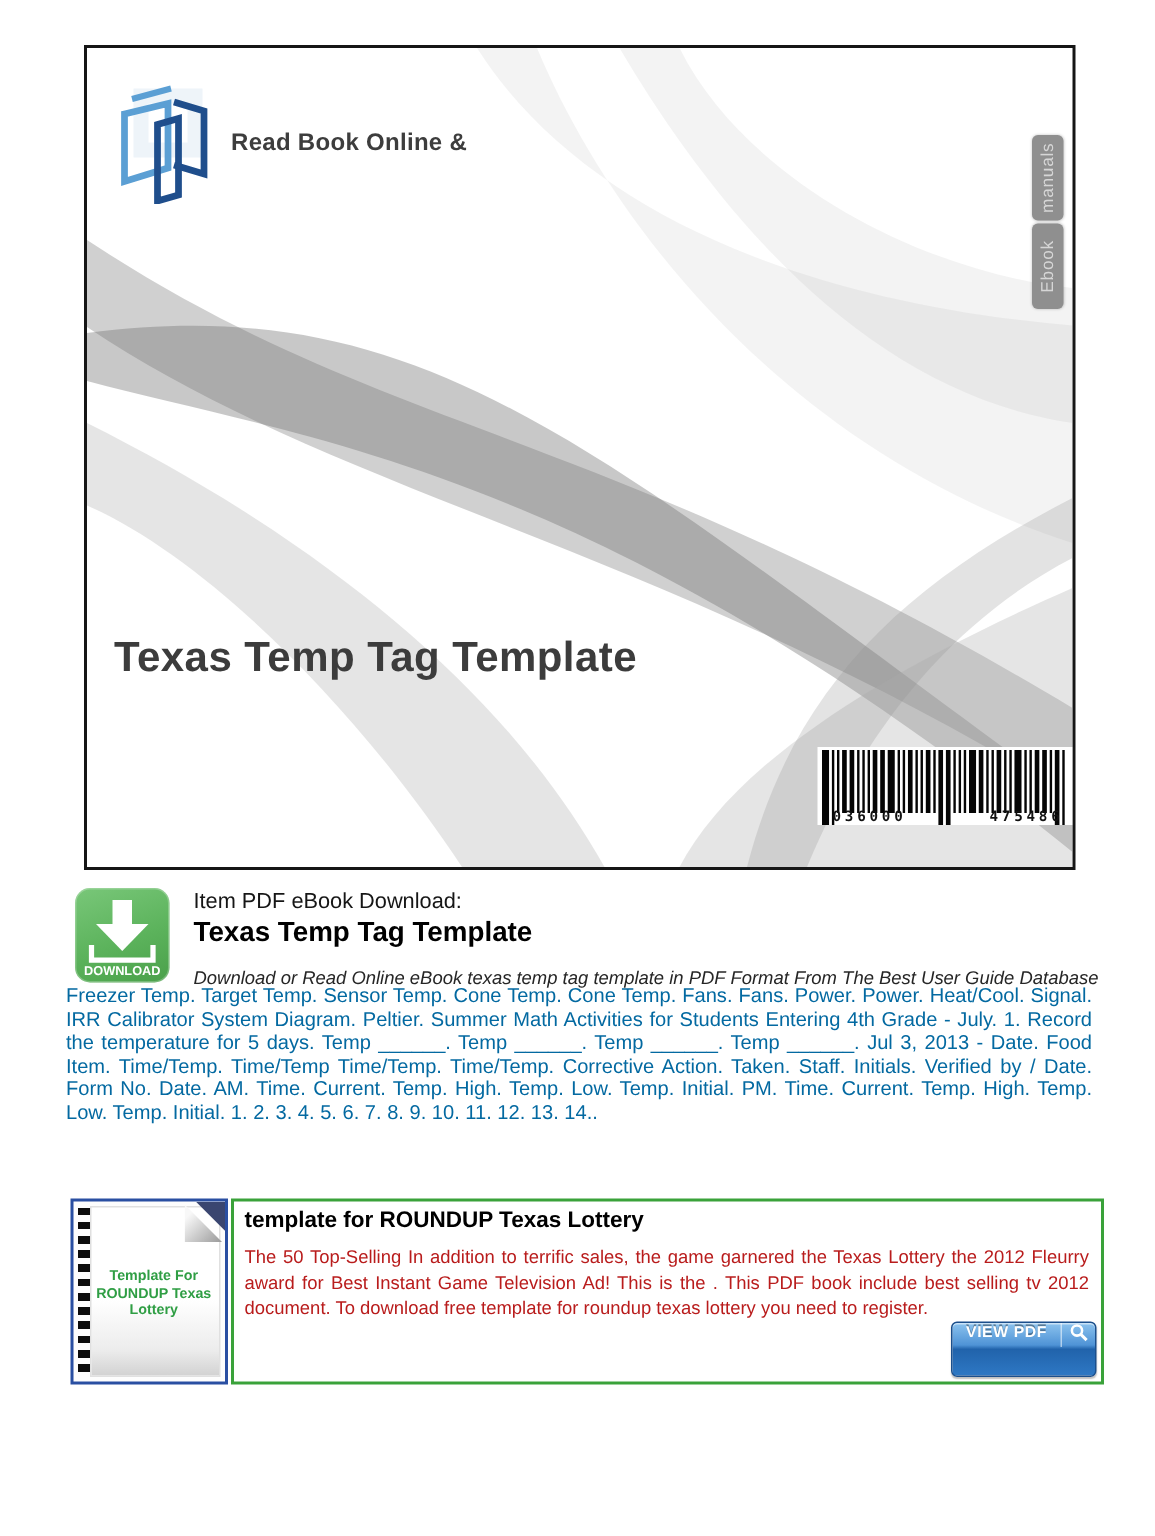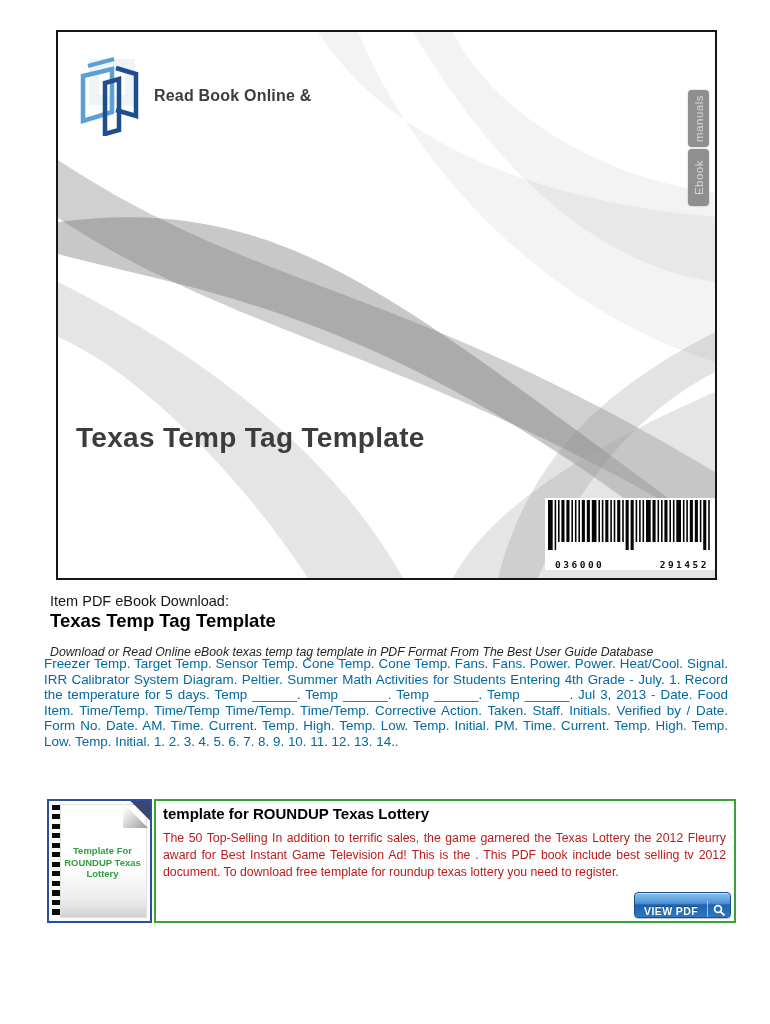--- a/index.html
+++ b/index.html
@@ -19,21 +19,21 @@
               border-radius:4px; display:flex; align-items:center; justify-content:center;
               box-shadow:0 0 2px rgba(0,0,0,.25); }
   .side-tab span { writing-mode:vertical-rl; transform:rotate(180deg); font-size:11.5px;
                    color:#d6d6d6; letter-spacing:.5px; white-space:nowrap; }
   .side-tab.t1 { top:58px; }
   .side-tab.t2 { top:117px; }
 
   .cover-title { position:absolute; left:18px; top:390px; font-size:28px; font-weight:bold;
                  color:#3c3c3c; letter-spacing:.3px; }
 
-  .barcode { position:absolute; right:0px; top:466px; width:170px; height:72px; background:#ffffff; }
+  .barcode { position:absolute; right:0px; top:466px; width:170px; height:52px; background:#ffffff; }
   .barcode svg { position:absolute; left:0; top:0; }
   .barcode svg rect { fill:#050505; }
   .barcode-digits { position:absolute; left:10px; right:6px; bottom:0px; display:flex;
                     justify-content:space-between; font-family:"DejaVu Sans Mono", monospace;
                     font-size:9.5px; font-weight:bold; color:#111; }
   .barcode-digits span { letter-spacing:2.5px; }
 
   
   .dl-banner { position:absolute; left:50px; top:592px; display:flex; gap:16px; align-items:flex-start; }
   .dl-icon { width:63px; height:63px; border-radius:10px;
@@ -65,25 +65,25 @@
                       background:linear-gradient(135deg,#f8f8f8 20%, #bdbdbd 70%, #9a9a9a 100%);
                       clip-path:polygon(0 0, 100% 100%, 0 100%); transform:translate(-2px,2px); }
   .thumb-caption { position:absolute; left:8px; right:2px; top:44px; text-align:center;
                    font-size:9.5px; line-height:11.5px; font-weight:600; color:#2f9e44; }
 
   .card-main { width:582px; height:124px; border:2px solid #3aa23a; margin-left:2px;
                background:#ffffff; position:relative; padding:2px 8px 4px 7px; }
   .card-title { font-size:15px; font-weight:bold; color:#000; line-height:20px; margin:1px 0 6px; }
   .card-body { font-size:12.3px; line-height:17px; color:#b91c1c; text-align:justify; }
 
-  .view-btn { position:absolute; right:3px; bottom:3px; width:97px; height:26px;
+  .view-btn { position:absolute; right:3px; bottom:3px; width:97px; height:37px;
               border:1px solid #1b4f8c; border-radius:4px; cursor:pointer;
               background:linear-gradient(180deg,#8cc3ee 0%, #4f93d6 42%, #2163ab 50%, #2e78c4 100%);
               box-shadow:inset 0 1px 0 rgba(255,255,255,.55), 0 1px 1px rgba(0,0,0,.25);
-              display:flex; align-items:flex-end;margin-left:42px; }
+              display:flex; align-items:flex-start;margin-left:42px; }
   .view-btn-label { flex:1; text-align:center; color:#ffffff; font-size:10.5px; font-weight:bold;
                     letter-spacing:.4px; text-shadow:0 -1px 0 rgba(0,0,0,.35); }
   .view-btn-sep { width:1px; height:16px; background:rgba(255,255,255,.55); }
   .view-btn-zoom { width:22px; display:flex; align-items:center; justify-content:center; }
 </style>
 </head>
 <body>
 
 <div id="page">
 
@@ -159,26 +159,34 @@
           <rect x="137.9" y="2" width="1.6" height="42"></rect>
           <rect x="141.3" y="2" width="1.6" height="42"></rect>
           <rect x="144.8" y="2" width="3.1" height="42"></rect>
           <rect x="149.8" y="2" width="3.1" height="42"></rect>
           <rect x="154.8" y="2" width="1.6" height="42"></rect>
           <rect x="158.2" y="2" width="3.1" height="50"></rect>
           <rect x="163.2" y="2" width="1.6" height="50"></rect>
         </svg>
       <div class="barcode-digits">
         <span>036000</span>
-        <span>291452</span>
+        <span>475486</span>
       </div>
     </div>
   </div>
 
   <div class="dl-banner">
+    <div class="dl-icon">
+      <svg width="63" height="63" viewBox="0 0 63 63" aria-hidden="true">
+        <rect x="25" y="8" width="13" height="16" fill="#ffffff"></rect>
+        <polygon points="14,24 49,24 31.5,42" fill="#ffffff"></polygon>
+        <path d="M11,38 L11,48 L52,48 L52,38" fill="none" stroke="#ffffff" stroke-width="3.5"></path>
+        <text x="31.5" y="58" text-anchor="middle" font-family="Liberation Sans, sans-serif" font-size="8.5" font-weight="bold" fill="#ffffff">DOWNLOAD</text>
+      </svg>
+    </div>
     <div>
       <div class="dl-kicker">Item PDF eBook Download:</div>
       <div class="dl-title">Texas Temp Tag Template</div>
       <div class="dl-sub">Download or Read Online eBook texas temp tag template in PDF Format From The Best User Guide Database</div>
     </div>
   </div>
 
   <div class="description">Freezer Temp. Target Temp. Sensor Temp. Cone Temp. Cone Temp. Fans. Fans. Power. Power. Heat/Cool. Signal. IRR Calibrator System Diagram. Peltier. Summer Math Activities for Students Entering 4th Grade - July. 1. Record the temperature for 5 days. Temp ______. Temp ______. Temp ______. Temp ______. Jul 3, 2013 - Date. Food Item. Time/Temp. Time/Temp Time/Temp. Time/Temp. Corrective Action. Taken. Staff. Initials. Verified by / Date. Form No. Date. AM. Time. Current. Temp. High. Temp. Low. Temp. Initial. PM. Time. Current. Temp. High. Temp. Low. Temp. Initial. 1. 2. 3. 4. 5. 6. 7. 8. 9. 10. 11. 12. 13. 14..</div>
 
 

